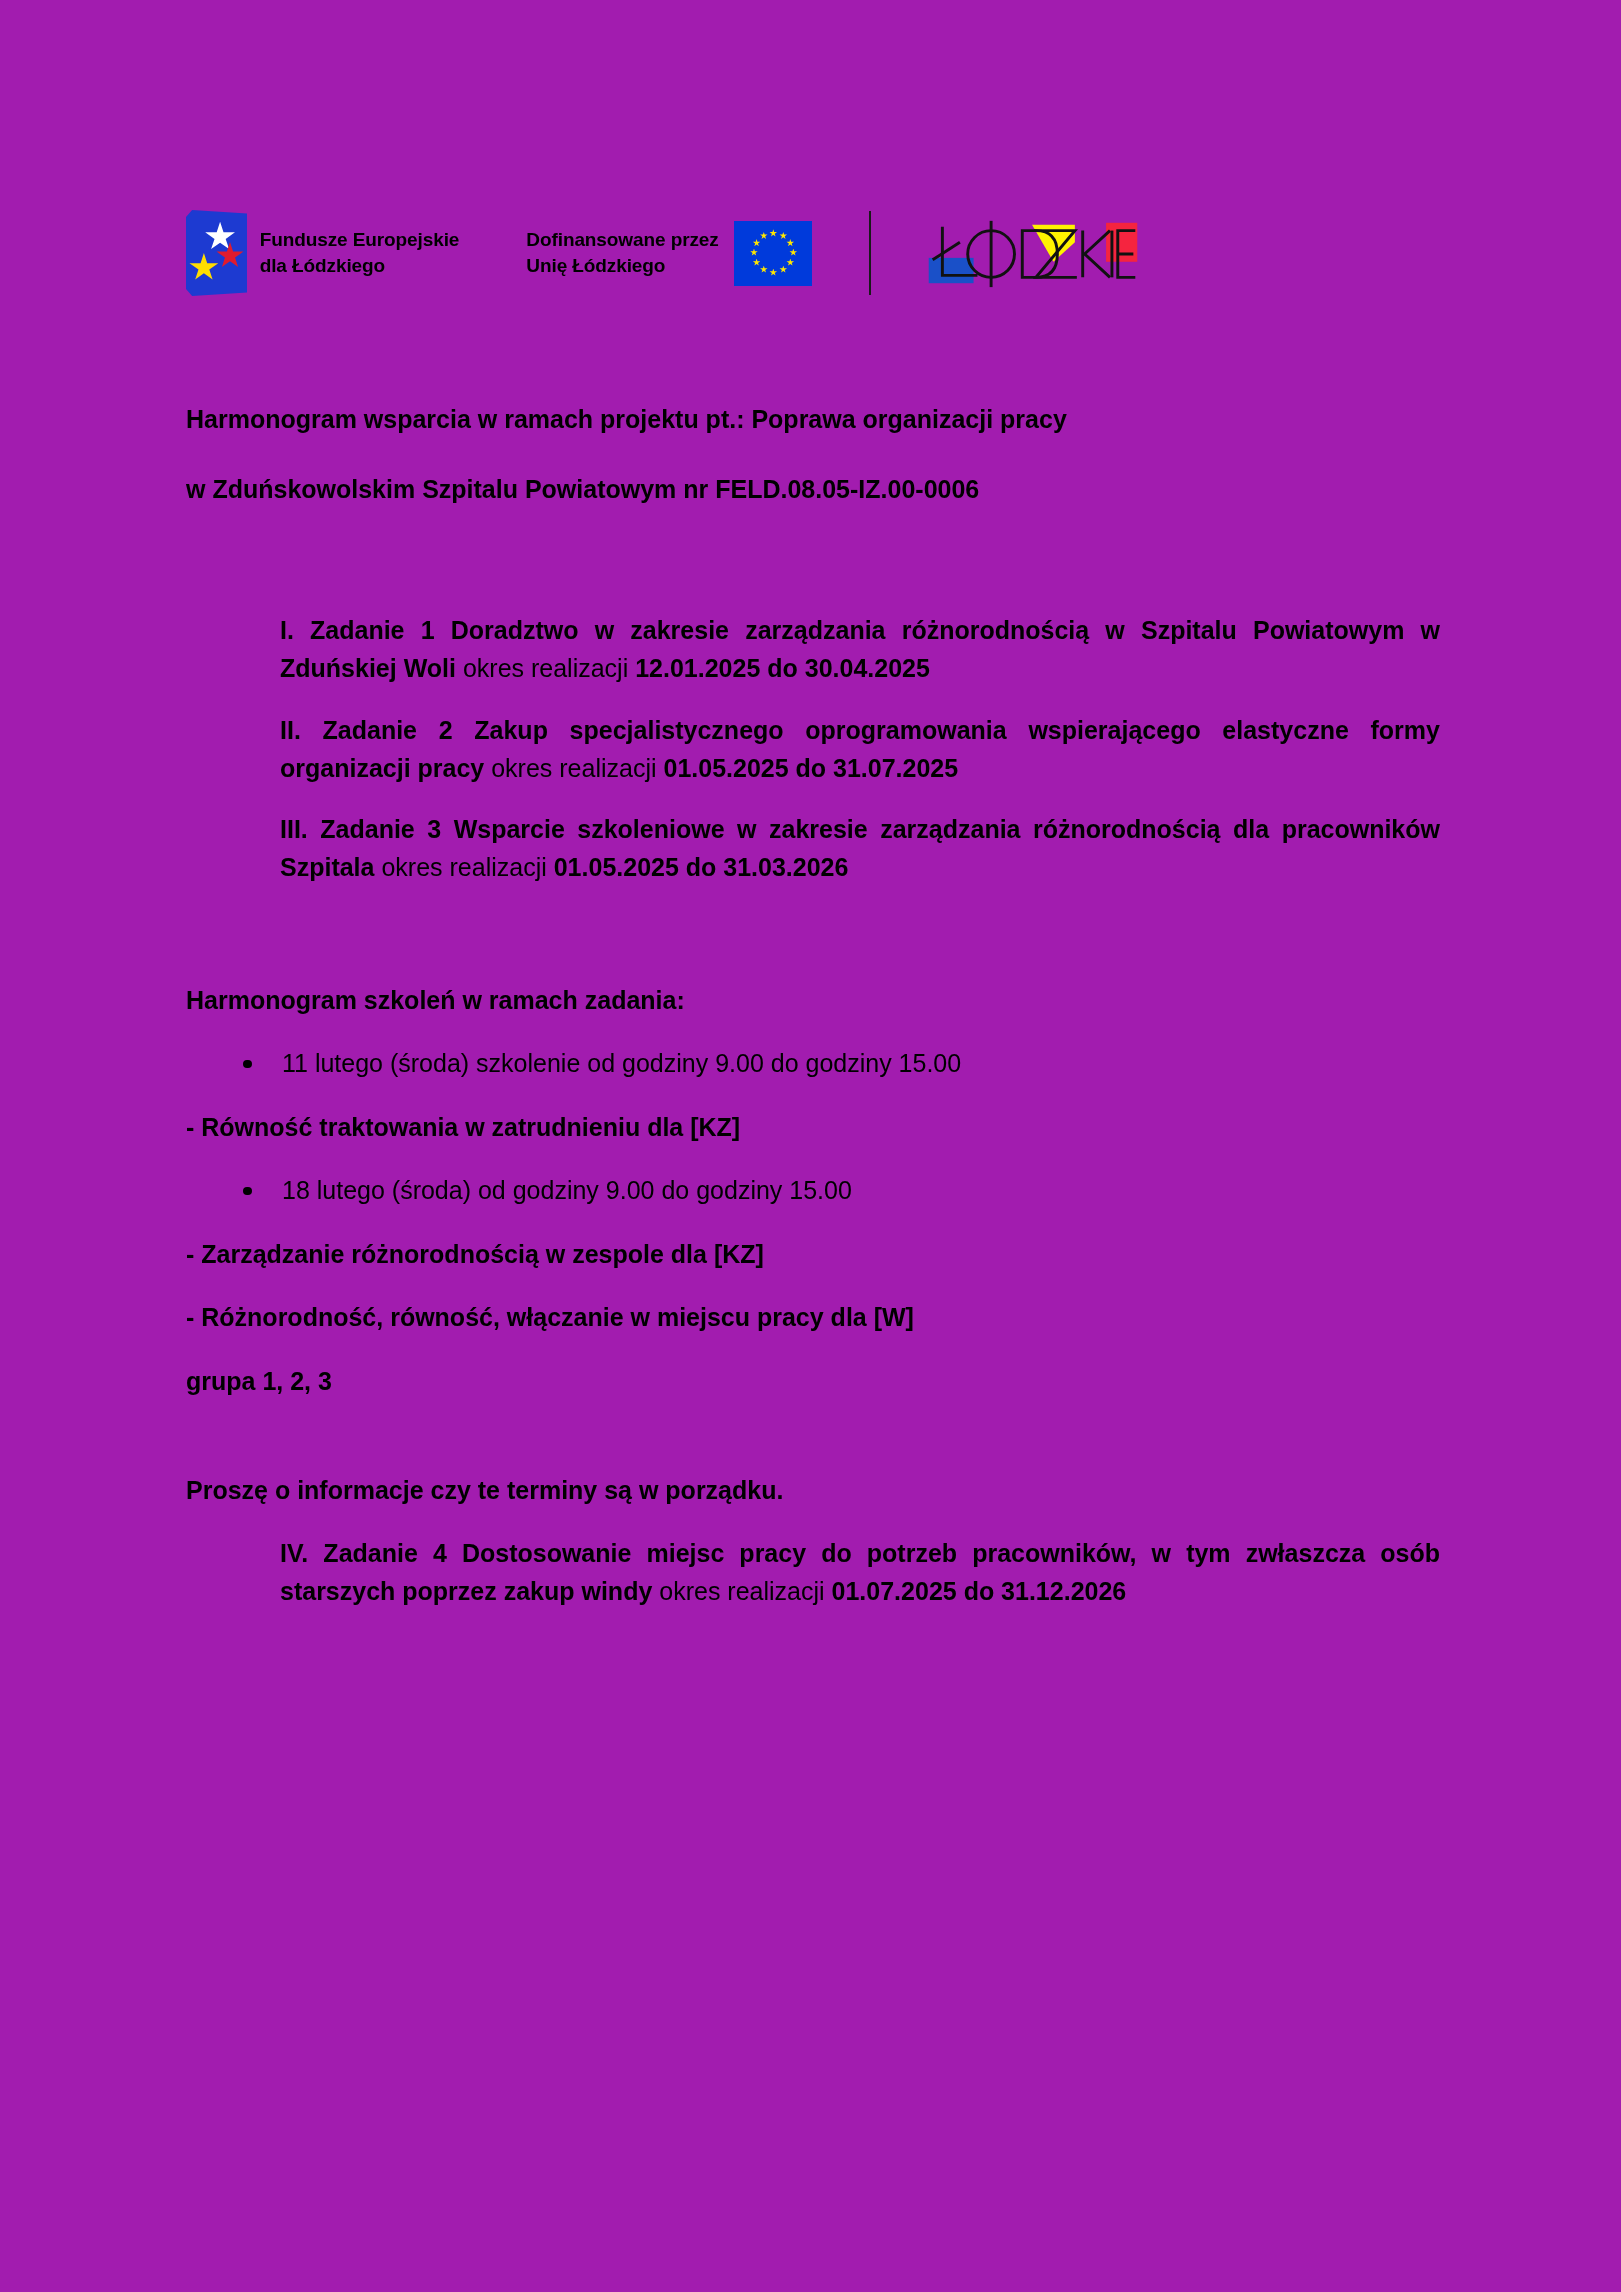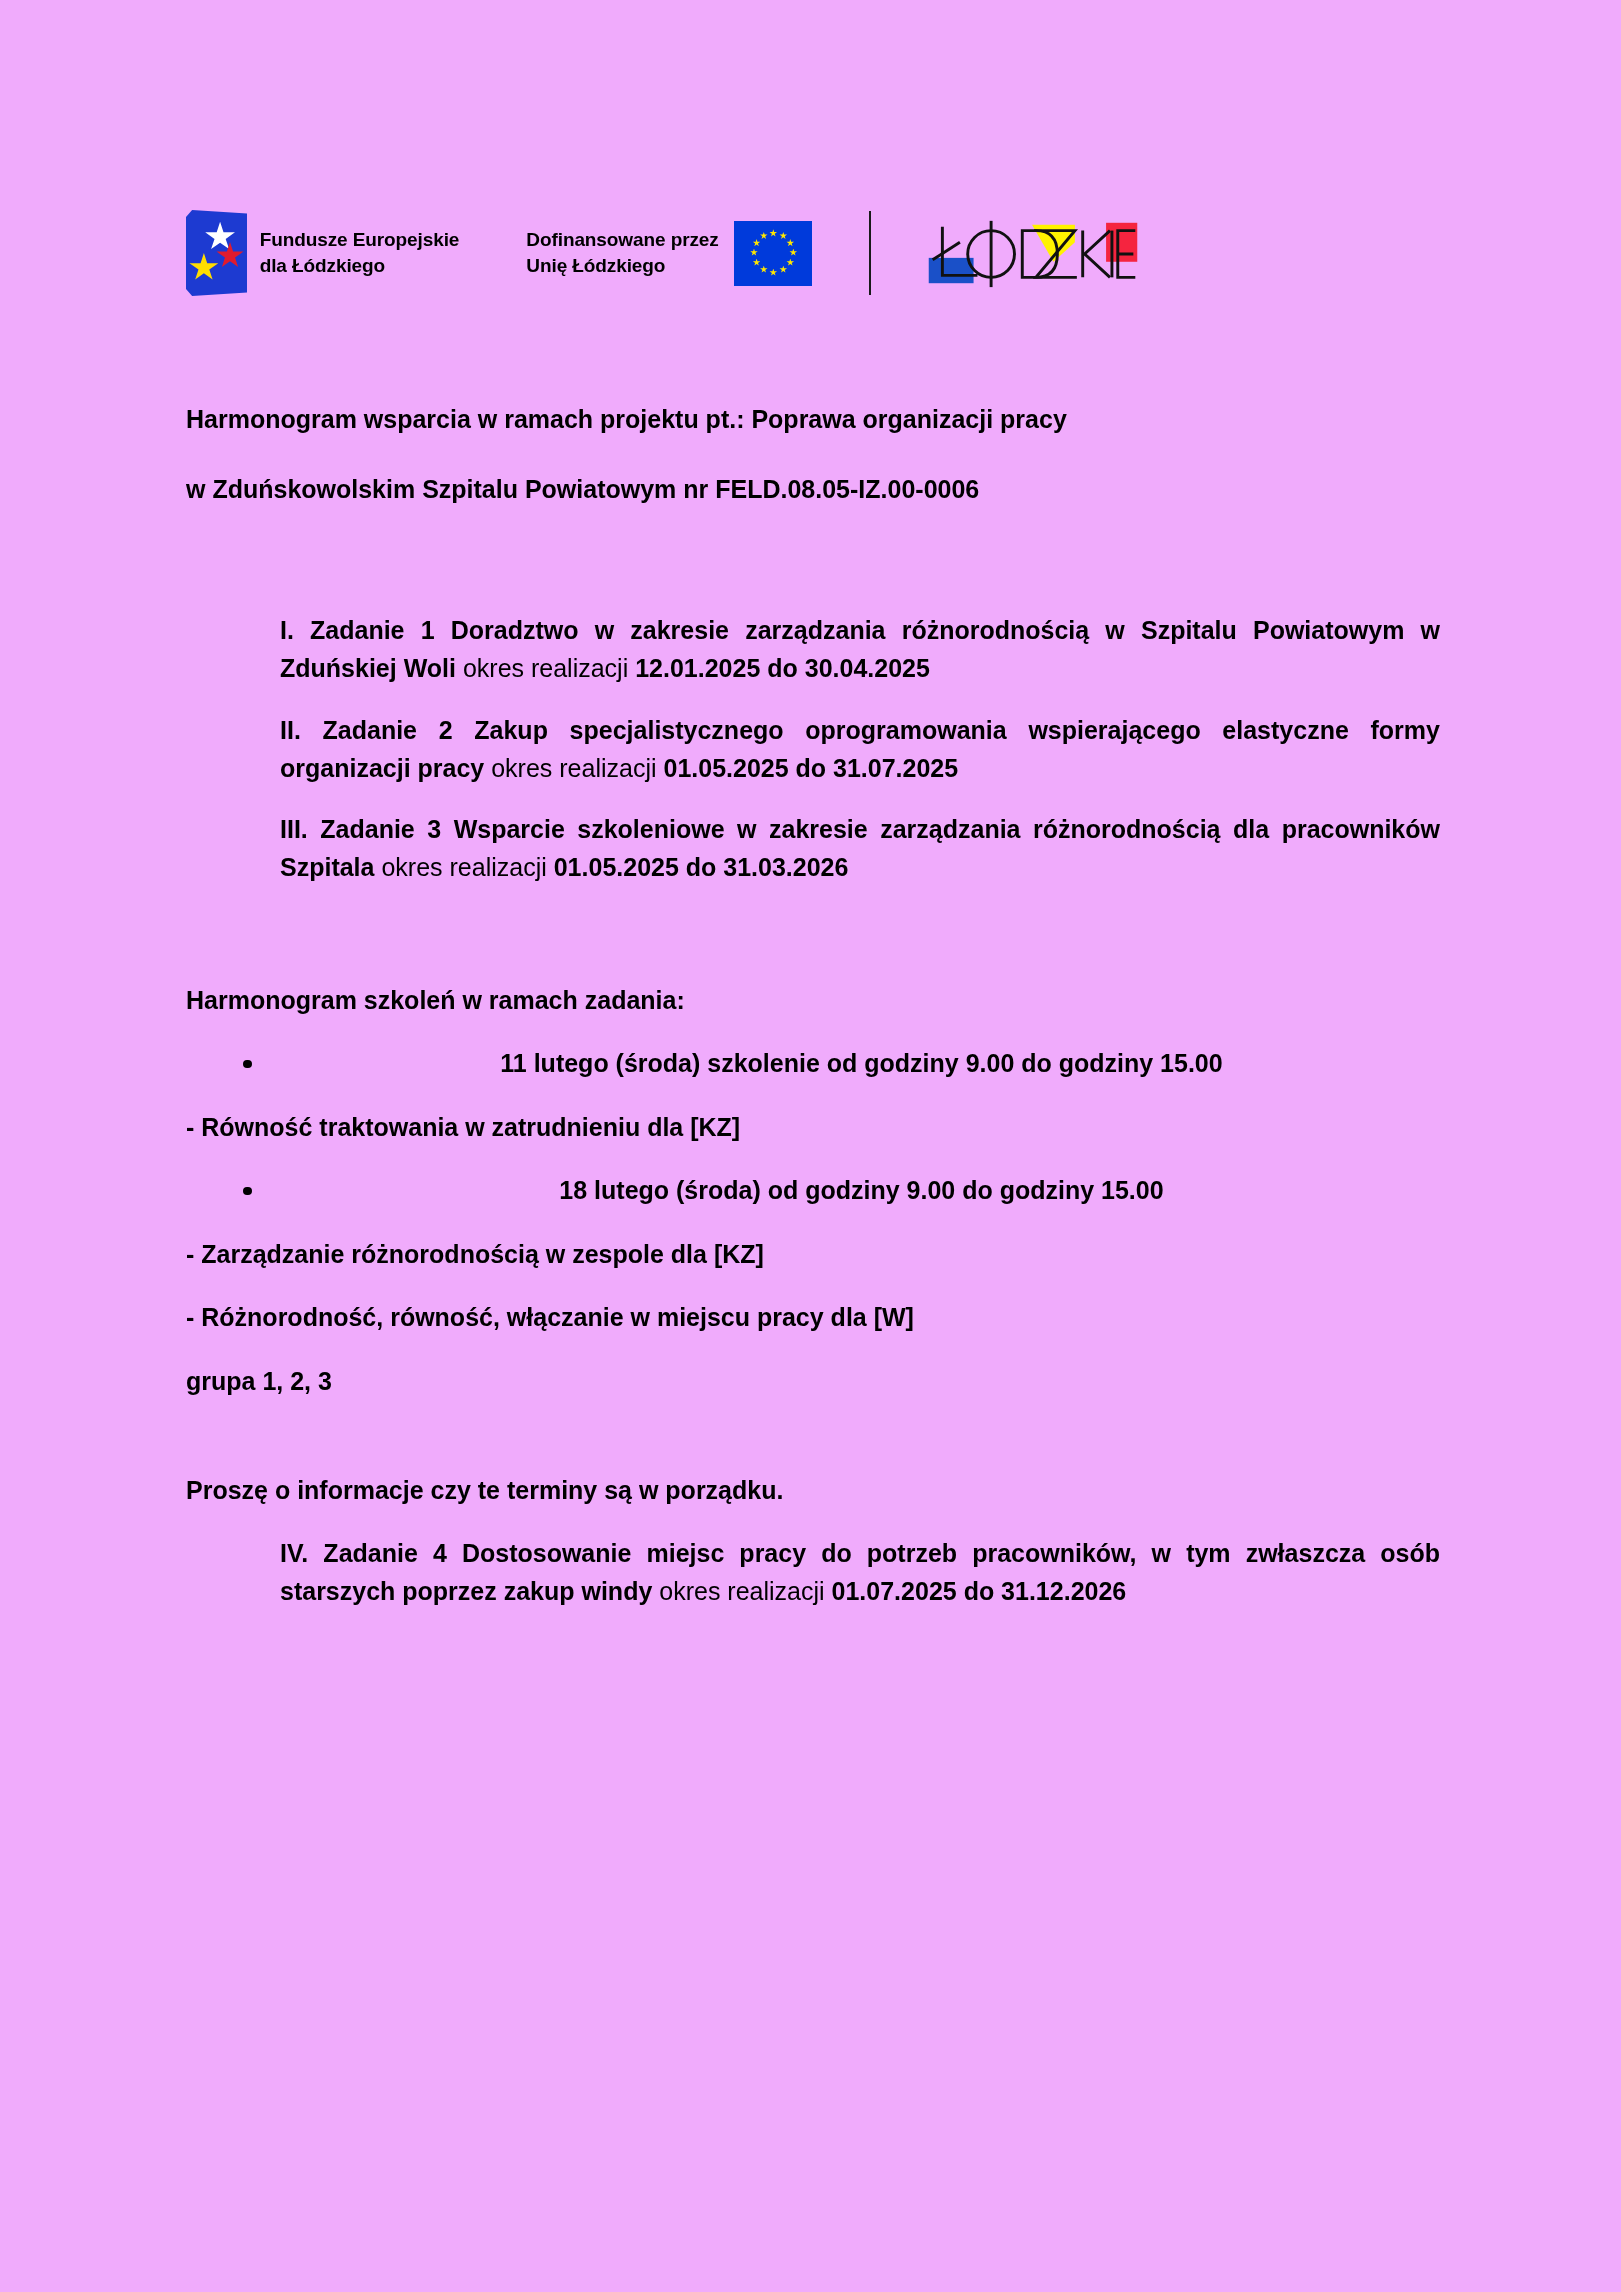--- a/index.html
+++ b/index.html
@@ -13,21 +13,21 @@
     font-family: "Liberation Sans", sans-serif;
     color: #000000;
     position: relative;
     overflow: hidden;
   }
 
   .page {
     position: relative;
     width: 1621px;
     height: 2293px;
-    background: #f0abfc;
+    background: #a21caf;
     box-sizing: border-box;
   }
 
   
   .logo-bar {
     position: absolute;
     left: 186px;
     top: 194px;
     width: 1255px;
     height: 118px;
@@ -161,23 +161,22 @@
   ul.bullets {
     margin: 0;
     padding: 0;
     list-style: none;
   }
   li.bullet {
     position: relative;
     padding-left: 96px;
     font-size: 25px;
     line-height: 1.52;
-    font-weight: 700;
+    font-weight: 400;
     margin-bottom: 0;
-    text-align: center;
   }
   li.bullet::before {
     content: "";
     position: absolute;
     left: 57px;
     top: 15.7px;
     width: 8.8px;
     height: 8.8px;
     border-radius: 50%;
     background: #000000;

